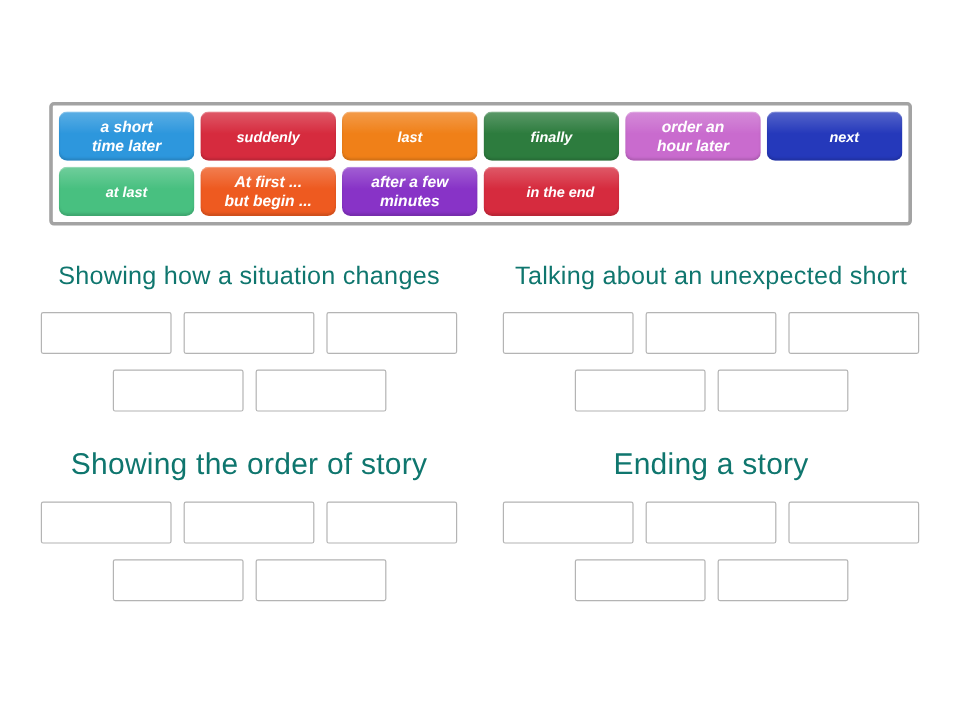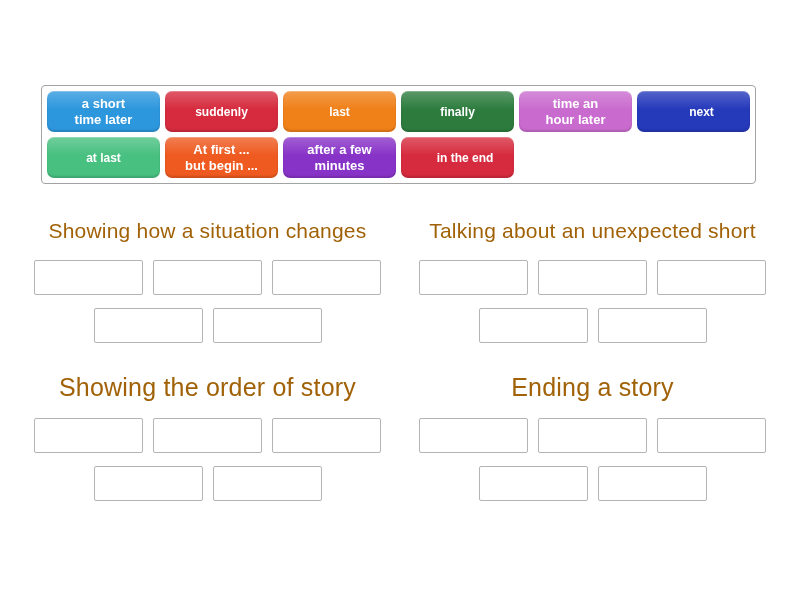--- a/index.html
+++ b/index.html
@@ -5,26 +5,27 @@
   html,body{margin:0;padding:0;background:#ffffff;}
   body{
     width:800px;height:600px;overflow:hidden;position:relative;
     font-family:"Liberation Sans", sans-serif;
   }
 
   
   .tray{
     position:absolute;left:41px;top:85px;
     width:703px;
-    border:1px solid #a3a3a3;border-radius:4px;
+    border:3px solid #a3a3a3;border-radius:4px;
     background:#ffffff;
     padding:5px;
     display:grid;
     grid-template-columns:repeat(6,113px);
     gap:5px;
+    font-style:italic;
   }
   .tile{
     height:41px;border-radius:7px;
     display:flex;align-items:center;justify-content:center;
     color:#ffffff;font-weight:bold;text-align:center;
     white-space:pre-line;
     background-image:linear-gradient(to bottom, rgba(255,255,255,.22), rgba(255,255,255,0) 45%);
     box-shadow:inset 0 -2px 2px rgba(0,0,0,.14), inset 0 1px 0 rgba(255,255,255,.25);
     cursor:pointer;
     user-select:none;
@@ -37,21 +38,21 @@
     position:absolute;left:34px;top:218px;
     display:grid;
     grid-template-columns:347px 347px;
     column-gap:38px;
     row-gap:29px;
   }
   .group{width:347px;}
   .group-title{
     margin:0 0 16px 0;
     font-weight:400;
-    color:#a16207;
+    color:#0f766e;
     text-align:center;
     letter-spacing:.2px;
   }
   .group:nth-child(1) .group-title,
   .group:nth-child(2) .group-title{font-size:21px;line-height:26px;}
   .group:nth-child(3) .group-title,
   .group:nth-child(4) .group-title{font-size:25px;line-height:30px;}
   .slot-row{
     display:flex;justify-content:center;gap:10px;
     margin-bottom:13px;
@@ -67,21 +68,21 @@
 <body>
 
 <div>
 
   <div class="tray">
     <div class="tile tile-sm" style="background-color: rgb(45, 151, 221);">a short
 time later</div>
     <div class="tile tile-lg" style="background-color: rgb(214, 43, 62);">suddenly</div>
     <div class="tile tile-lg" style="background-color: rgb(240, 128, 24);">last</div>
     <div class="tile tile-lg" style="background-color: rgb(45, 124, 62);">finally</div>
-    <div class="tile tile-sm" style="background-color: rgb(201, 107, 206);">time an
+    <div class="tile tile-sm" style="background-color: rgb(201, 107, 206);">order an
 hour later</div>
     <div class="tile tile-lg" style="background-color: rgb(37, 57, 187); padding-left: 16px;">next</div>
     <div class="tile tile-lg" style="background-color: rgb(72, 192, 128);">at last</div>
     <div class="tile tile-sm" style="background-color: rgb(238, 90, 32);">At first ...
 but begin ...</div>
     <div class="tile tile-sm" style="background-color: rgb(136, 51, 199);">after a few
 minutes</div>
     <div class="tile tile-lg" style="background-color: rgb(214, 43, 62); padding-left: 15px;">in the end</div>
   </div>
 

